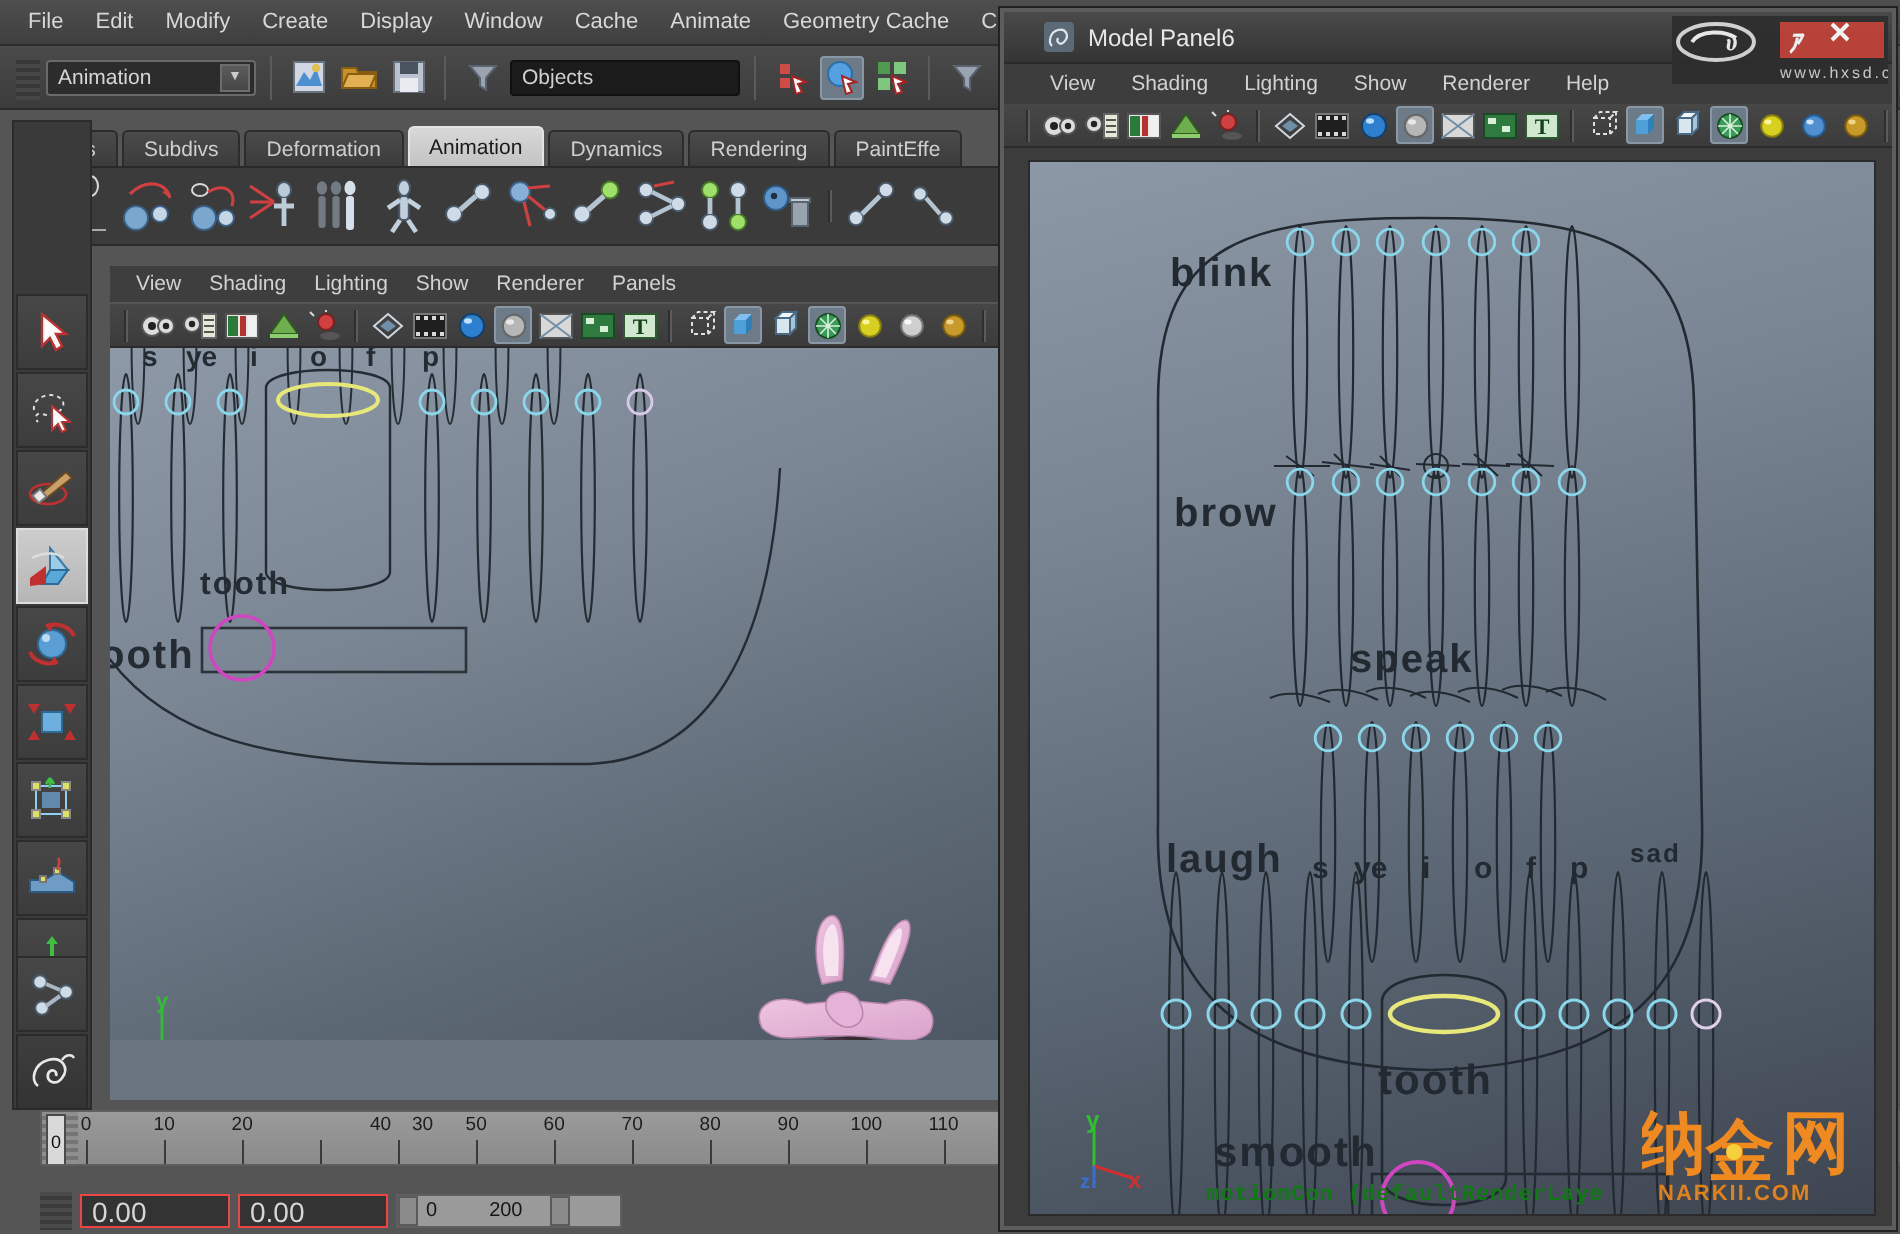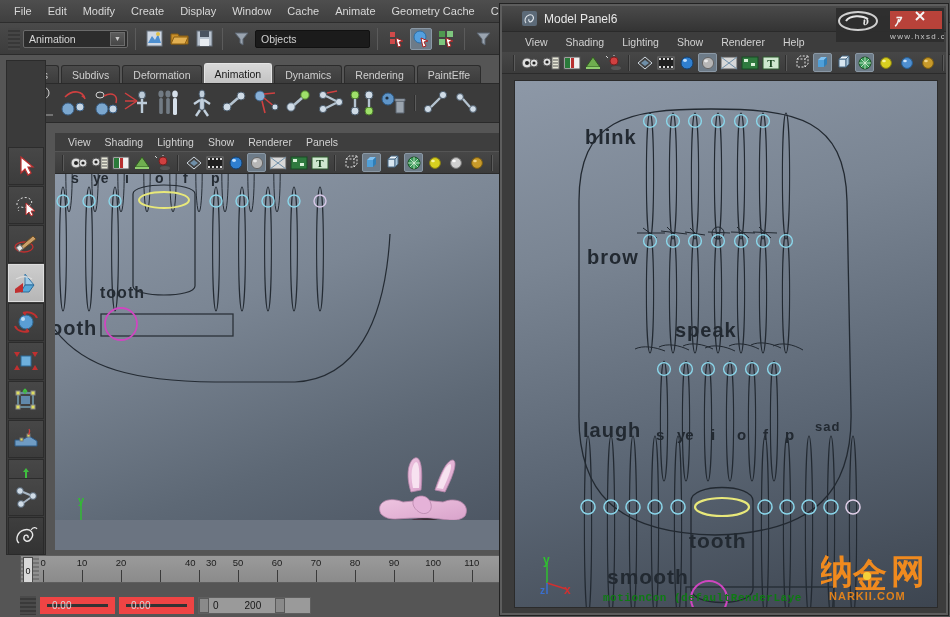--- a/index.html
+++ b/index.html
@@ -149,22 +149,22 @@
     position:absolute; left:0; top:0; width:18px; height:28px;
     background:repeating-linear-gradient(#8f8f8f 0 2px,#747474 2px 4px);
   }
   .rangerow {
     position:absolute; left:20px; top:596px; width:930px; height:19px;
     display:flex; align-items:center; gap:4px;
   }
   .rgrip { width:16px; height:19px;
            background:repeating-linear-gradient(#4a4a4a 0 2px,#3a3a3a 2px 4px); }
   .numfield {
-    width:75px; height:17px; background:#333; border:7px solid #ef4444;
-    color:#d6d6d6; font-size:10px; display:flex; align-items:center;
+    width:75px; height:17px; background:#333; border:1px solid #ef4444;
+    color:#d6d6d6; font-size:14px; display:flex; align-items:center;
     padding-left:5px;
   }
   .rangebar {
     width:113px; height:17px; background:#9a9a9a; border:1px solid #5f5f5f;
     display:flex; align-items:center; position:relative;
   }
   .rangebar .h { width:10px; height:15px; background:#8a8a8a; border:1px solid #5a5a5a; }
   .rangebar span { font-size:10px; color:#161616; }
 
   

